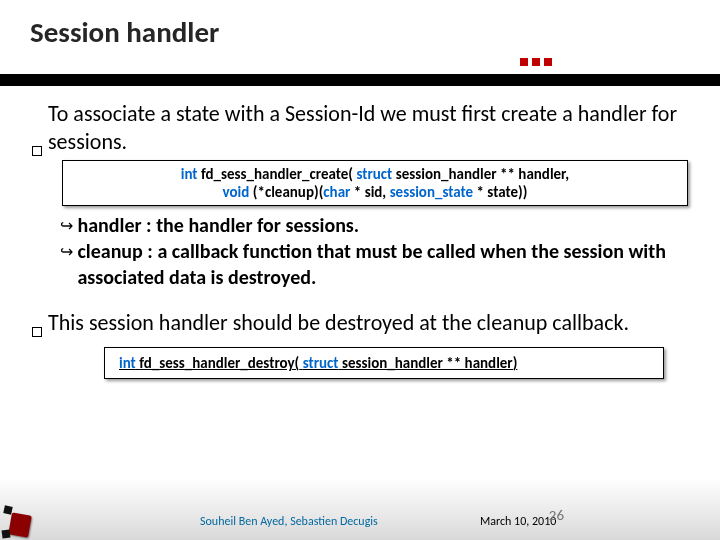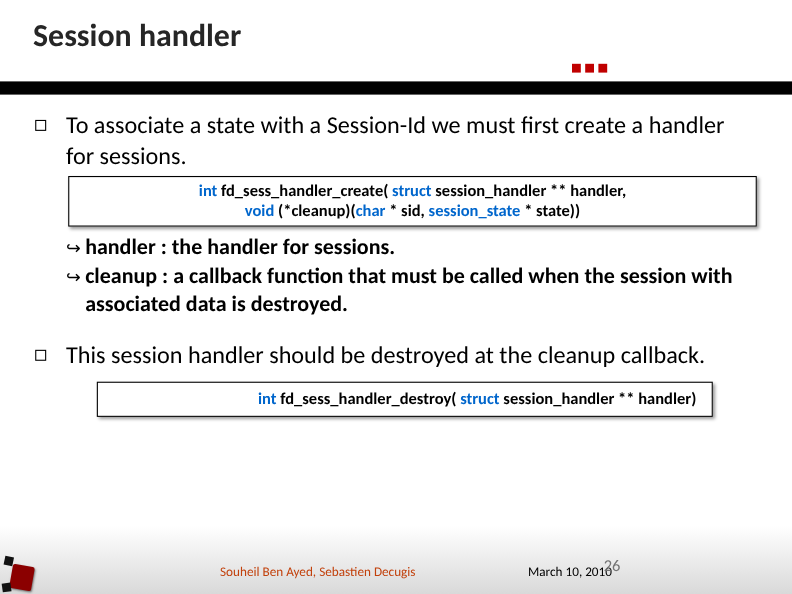--- a/index.html
+++ b/index.html
@@ -5,39 +5,39 @@
   * { margin: 0; padding: 0; box-sizing: border-box; }
   html, body { width: 720px; height: 540px; background: #fff; font-family: Calibri, "Segoe UI", Arial, sans-serif; overflow: hidden; }
   .slide { position: relative; width: 588px; height: 540px; }
 
   .title { font-size: 29px; font-weight: 700; color: #262626; padding: 14px 0 0 30px; }
   .red-squares { position: absolute; top: 58px; right: 36px; display: flex; gap: 4px; }
   .red-squares span { width: 8px; height: 8px; background: #c00000; display: inline-block; }
   .black-bar { position: absolute; left: 0; top: 74px; width: 720px; height: 12px; background: #000; }
 
   .content { position: absolute; left: 32px; top: 100px; width: 656px; }
-  .bullet-row { display: flex; align-items: flex-start; margin-bottom: 2px; gap: 12px; }
+  .bullet-row { display: flex; align-items: flex-end; margin-bottom: 2px; }
   .sq { width: 10px; height: 10px; border: 1.5px solid #000; margin-top: 9px; margin-right: 6px; flex: 0 0 auto; }
   .bullet-text { font-size: 22px; color: #000; line-height: 1.28; }
 
   .arrow-row { display: flex; align-items: flex-start; margin-left: 28px; }
   .arrow { font-size: 16px; margin-top: 4px; margin-right: 2px; }
   .arrow-text { font-size: 20px; color: #000; line-height: 1.3; margin-left: 2px; font-weight: bold; }
 
   .codebox { margin: 4px 0 6px 30px; border: 1px solid #000; background: #fff; padding: 4px 10px; text-align: center; box-shadow: 2px 2px 3px rgba(0,0,0,0.4); }
-  .codebox2 { margin: 10px 0 6px 56px; border: 1px solid #000; background: #fff; padding: 6px 14px; text-align: right; box-shadow: 2px 2px 3px rgba(0,0,0,0.4); width: 560px; }
+  .codebox2 { margin: 10px 0 6px 72px; border: 1px solid #000; background: #fff; padding: 6px 14px; text-align: left; box-shadow: 2px 2px 3px rgba(0,0,0,0.4); width: 560px; text-decoration: underline; }
   .code { font-size: 15px; font-weight: 700; }
   .code .kw { color: #0066cc; }
 
   .footer-grad { position: absolute; left: 0; bottom: 0; width: 720px; height: 62px; background: linear-gradient(to top, #d9d9d9, rgba(255,255,255,0)); }
   .footer-decor { position: absolute; left: 0; bottom: 0; }
   .footer-decor .bigred { width: 20px; height: 22px; background: #8b0000; border-radius: 2px; position: absolute; left: 10px; bottom: 4px; transform: rotate(10deg); box-shadow: 1px 1px 2px rgba(0,0,0,0.5); }
   .footer-decor .smallblk1 { width: 8px; height: 8px; background: #111; position: absolute; left: 4px; bottom: 26px; transform: rotate(12deg); }
   .footer-decor .smallblk2 { width: 8px; height: 8px; background: #111; position: absolute; left: 2px; bottom: 2px; transform: rotate(-8deg); }
-  .footer-author { position: absolute; bottom: 12px; left: 200px; font-size: 12px; color: #c2410c; }
+  .footer-author { position: absolute; bottom: 12px; left: 200px; font-size: 12px; color: #0369a1; }
   .footer-date { position: absolute; bottom: 12px; left: 480px; font-size: 12px; color: #000; text-align: center; }
   .footer-page { position: absolute; bottom: 16px; right: 24px; font-size: 15px; color: #737373; }
 </style>
 </head>
 <body>
 
 <div class="slide">
 
   <div class="title">Session handler</div>
 

